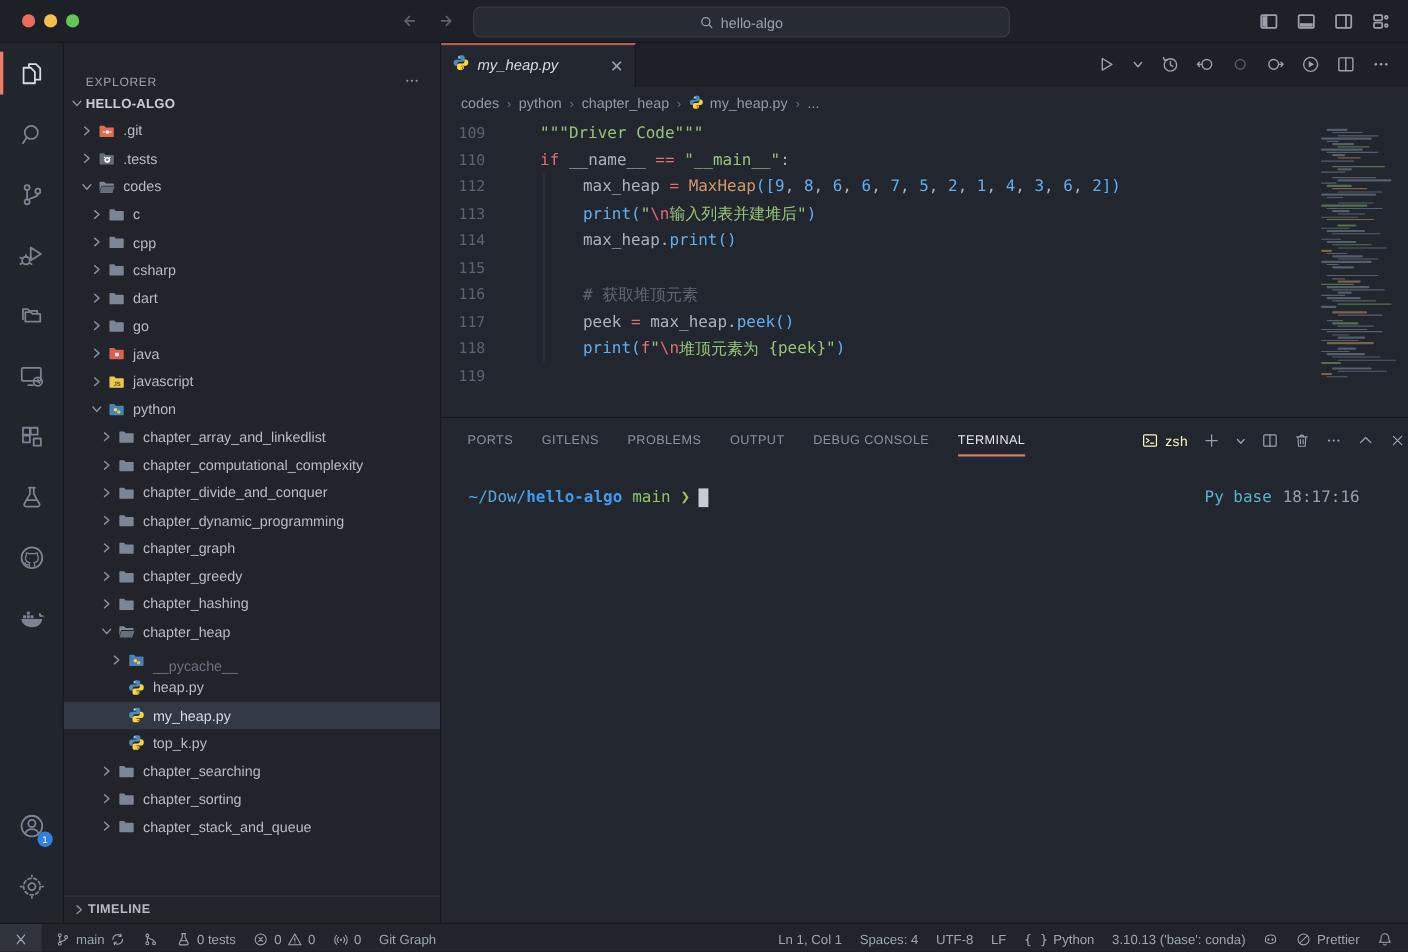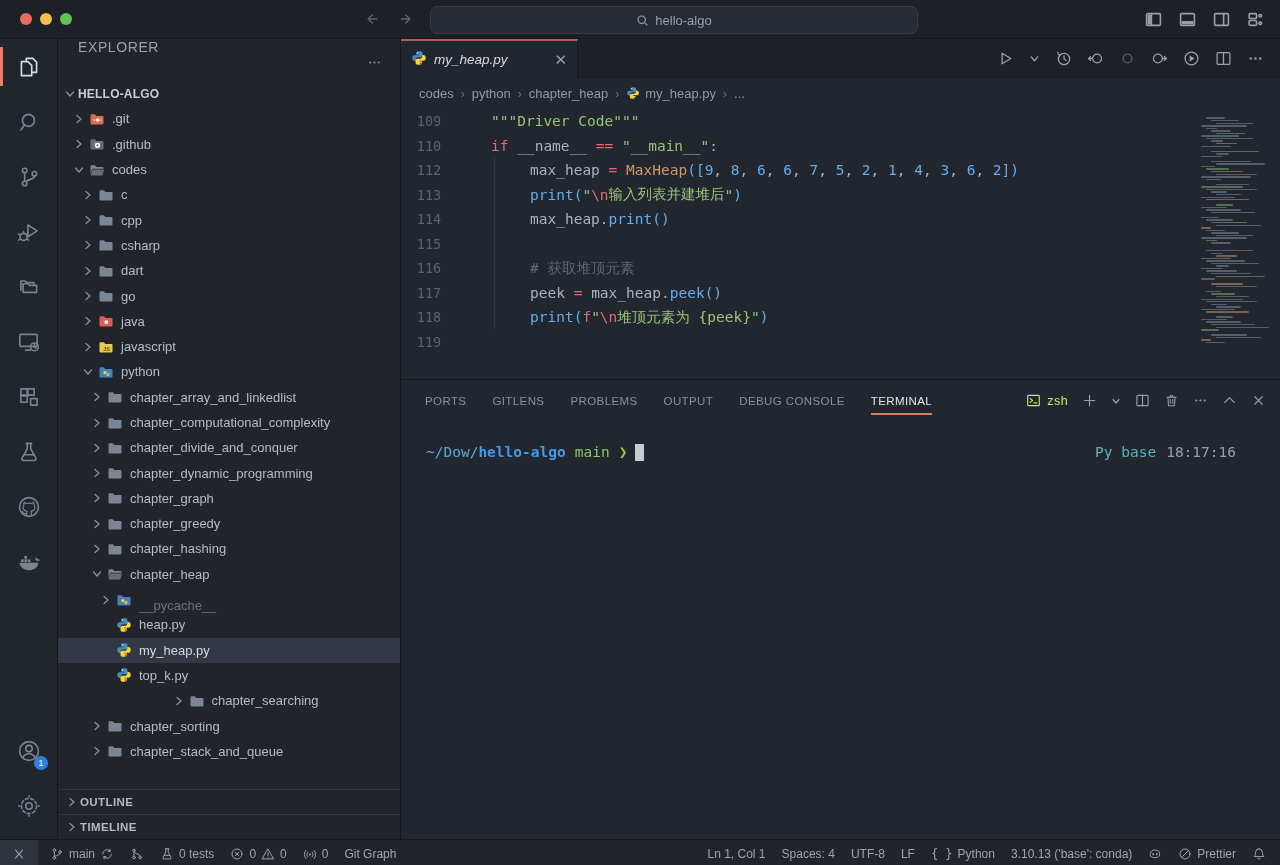--- a/index.html
+++ b/index.html
@@ -16,21 +16,21 @@
   .win-icons .icon svg{width:17px;height:17px}
   .main{display:flex;height:800px;}
   .activitybar{width:57px;background:#21252c;border-right:1px solid #14171c;display:flex;flex-direction:column;align-items:stretch;flex-shrink:0;}
   .ab-item{height:55px;display:flex;align-items:center;justify-content:center;color:#7c8390;position:relative;cursor:pointer;}
   .ab-item svg{width:26px;height:26px}
   .ab-item.active{color:#d8dce2;}
   .ab-item.active::before{content:"";position:absolute;left:0;top:8px;bottom:8px;width:2.5px;background:#ee7a67;}
   .ab-badge{position:absolute;right:9px;bottom:8px;background:#2f7fe0;color:#fff;font-size:9px;min-width:14px;height:14px;border-radius:8px;display:flex;align-items:center;justify-content:center;}
   .ab-spacer{flex:1}
   .sidebar{width:342px;background:#21252b;display:flex;flex-direction:column;flex-shrink:0;border-right:1px solid #14171c;}
-  .sb-header{height:42px;display:flex;align-items:flex-start;padding:0 18px 0 20px;color:#9aa1ad;font-size:14px;letter-spacing:.6px;flex-direction:column;}
+  .sb-header{height:42px;display:flex;align-items:flex-end;padding:0 18px 0 20px;color:#9aa1ad;font-size:11px;letter-spacing:.6px;}
   .sb-header .more{margin-left:auto;color:#8a919d;}
   .tree{flex:0 0 auto;}
   .tree-row{height:25.3px;display:flex;align-items:center;font-size:13px;color:#b6bcc6;cursor:pointer;white-space:nowrap;}
   .tree-row.selected{background:#333944;color:#d6dae0;}
   .tree-row.dim .lbl{color:#6a7280;margin-top:12px;}
   .tree-row .chev{width:16px;display:flex;justify-content:center;color:#8a919d;flex-shrink:0;}
   .tree-row .chev svg{width:10px;height:10px}
   .tree-row .ticon{width:20px;display:flex;justify-content:center;margin-right:5px;flex-shrink:0;}
   .tree-row .ticon svg{width:16px;height:16px}
   .tree-row.root .lbl{font-weight:bold;font-size:12px;color:#c8cdd5;letter-spacing:.2px;}
@@ -53,28 +53,28 @@
   .breadcrumbs .ticon svg{width:14px;height:14px;vertical-align:-2px;}
   .bc-item{display:flex;align-items:center;gap:5px;cursor:pointer;}
   .code-area{height:270px;position:relative;font-family:"DejaVu Sans Mono",monospace;font-size:14.5px;overflow:hidden;}
   .code-line{height:24.5px;display:flex;align-items:center;white-space:pre;}
   .code-line .ln{width:56px;text-align:center;color:#5a6372;font-size:13.5px;flex-shrink:0;}
   .code-line .body{margin-left:34px;display:flex;align-items:center;height:100%;}
   .code-line .ind{display:inline-block;width:35px;height:100%;border-left:1px solid #313845;margin-left:3px;}
   .minimap{position:absolute;right:0;top:0;width:84px;height:270px;}
   .mm-bar{position:absolute;height:1.4px;border-radius:1px;}
   .panel{height:460px;border-top:1px solid #14171c;display:flex;flex-direction:column;}
-  .panel-tabs{height:42px;display:flex;align-items:center;padding:0 14px 0 24px;gap:26px;font-size:11.5px;letter-spacing:.4px;color:#8b919c;}
+  .panel-tabs{height:42px;display:flex;align-items:center;padding:0 2px 0 24px;gap:26px;font-size:11.5px;letter-spacing:.4px;color:#8b919c;}
   .ptab{height:100%;display:flex;align-items:center;position:relative;cursor:pointer;}
   .ptab.active{color:#e1e5ea;}
   .ptab.active::after{content:"";position:absolute;left:0;right:0;bottom:7px;height:1.5px;background:#cf8166;}
   .ptab-more{color:#9aa1ac;margin-left:2px;}
   .panel-controls{margin-left:auto;display:flex;align-items:center;gap:14px;color:#9aa1ac;}
   .panel-controls .icon svg{width:15px;height:15px}
-  .panel-controls .shell{display:flex;align-items:center;gap:6px;font-size:12.5px;color:#bef264;}
+  .panel-controls .shell{display:flex;align-items:center;gap:6px;font-size:12.5px;color:#fef9c3;}
   .panel-controls .dd svg{width:10px;height:10px}
   .terminal{flex:1;padding:22px 0 0 25px;font-family:"DejaVu Sans Mono",monospace;font-size:14.5px;position:relative;cursor:text;}
   .term-line{display:flex;align-items:center;}
   .t-path{color:#56a9dc}.t-repo{color:#3f9bef;font-weight:bold}.t-branch{color:#8fc463;margin-left:9px}.t-arrow{color:#9fc34f;margin-left:9px}
   .t-cursor{display:inline-block;width:9px;height:17px;background:#c6ccd4;margin-left:8px;}
   .term-right{position:absolute;right:44px;top:22px;}
   .t-env{color:#56b6c2}.t-time{color:#9aa0aa;margin-left:10px}
   .statusbar{height:27px;background:#21252b;border-top:1px solid #14171c;display:flex;align-items:center;font-size:12px;color:#9da5b0;}
   .sb-item{display:flex;align-items:center;gap:5px;padding:0 8px;height:100%;cursor:pointer;white-space:nowrap;}
   .sb-item .icon{display:flex}
@@ -281,21 +281,21 @@
             </svg>
           </span>
           <span class="ticon">
             <svg viewBox="0 0 16 16">
               <path d="M1.5 4.2c0-.5.4-.9.9-.9h3.4l1.5 1.6h6.3c.5 0 .9.4.9.9v6.8c0 .5-.4.9-.9.9H2.4c-.5 0-.9-.4-.9-.9z" fill="#646c77"></path>
               <circle cx="8.5" cy="9.3" r="2.6" fill="#fff"></circle>
               <circle cx="8.5" cy="9.3" r="1.1" fill="#646c77"></circle>
               <path d="M6.5 7.5l-.8-.9M10.5 7.5l.8-.9" stroke="#fff" stroke-width="1"></path>
             </svg>
           </span>
-          <span class="lbl">.github</span>
+          <span class="lbl">.tests</span>
         </div>
         <div class="tree-row" style="padding-left: 13px;">
           <span class="chev">
             <svg viewBox="0 0 10 10" fill="none" stroke="currentColor" stroke-width="1.5" stroke-linecap="round" stroke-linejoin="round">
               <path d="M1.5 3L5 7l3.5-4" stroke-width="1.3"></path>
             </svg>
           </span>
           <span class="ticon">
             <svg viewBox="0 0 16 16">
               <path d="M1.5 4.2c0-.5.4-.9.9-.9h3.4l1.5 1.6h6.3c.5 0 .9.4.9.9v1H3.2L1.5 12z" fill="#7e8894"></path>
@@ -561,21 +561,21 @@
           <span class="ticon">
             <svg viewBox="0 0 16 16">
               <path d="M7.9 1.3c-1.9 0-2.7.8-2.7 2v1.4h2.8v.6H3.5c-1.2 0-2.2 1-2.2 2.8s1 2.8 2.2 2.8h1.2V9.4c0-1.2 1-2.2 2.2-2.2h2.8c1 0 1.8-.8 1.8-1.8V3.3c0-1.2-.8-2-2-2z" fill="#4b8bbe"></path>
               <circle cx="6.5" cy="2.9" r=".65" fill="#fff"></circle>
               <path d="M8.1 14.7c1.9 0 2.7-.8 2.7-2v-1.4H8v-.6h4.5c1.2 0 2.2-1 2.2-2.8s-1-2.8-2.2-2.8h-1.2v1.5c0 1.2-1 2.2-2.2 2.2H6.3c-1 0-1.8.8-1.8 1.8v2.1c0 1.2.8 2 2 2z" fill="#ffd43b"></path>
               <circle cx="9.5" cy="13.1" r=".65" fill="#2b3340"></circle>
             </svg>
           </span>
           <span class="lbl">top_k.py</span>
         </div>
-        <div class="tree-row" style="padding-left: 31px; justify-content: center;">
+        <div class="tree-row" style="padding-left: 31px;">
           <span class="chev">
             <svg viewBox="0 0 10 10" fill="none" stroke="currentColor" stroke-width="1.5" stroke-linecap="round" stroke-linejoin="round">
               <path d="M3 1.5L7 5 3 8.5" stroke-width="1.3"></path>
             </svg>
           </span>
           <span class="ticon">
             <svg viewBox="0 0 16 16">
               <path d="M1.5 4.2c0-.5.4-.9.9-.9h3.4l1.5 1.6h6.3c.5 0 .9.4.9.9v6.8c0 .5-.4.9-.9.9H2.4c-.5 0-.9-.4-.9-.9z" fill="#7b8594"></path>
             </svg>
           </span>
@@ -602,28 +602,20 @@
           </span>
           <span class="ticon">
             <svg viewBox="0 0 16 16">
               <path d="M1.5 4.2c0-.5.4-.9.9-.9h3.4l1.5 1.6h6.3c.5 0 .9.4.9.9v6.8c0 .5-.4.9-.9.9H2.4c-.5 0-.9-.4-.9-.9z" fill="#7b8594"></path>
             </svg>
           </span>
           <span class="lbl">chapter_stack_and_queue</span>
         </div>
       </div>
     <div class="sb-sections" id="sb-sections">
-        <div class="sb-section">
-          <span class="chev">
-            <svg viewBox="0 0 10 10" fill="none" stroke="currentColor" stroke-width="1.5" stroke-linecap="round" stroke-linejoin="round">
-              <path d="M3 1.5L7 5 3 8.5" stroke-width="1.3"></path>
-            </svg>
-          </span>
-          <span>OUTLINE</span>
-        </div>
         <div class="sb-section">
           <span class="chev">
             <svg viewBox="0 0 10 10" fill="none" stroke="currentColor" stroke-width="1.5" stroke-linecap="round" stroke-linejoin="round">
               <path d="M3 1.5L7 5 3 8.5" stroke-width="1.3"></path>
             </svg>
           </span>
           <span>TIMELINE</span>
         </div>
       </div>
   </div>

